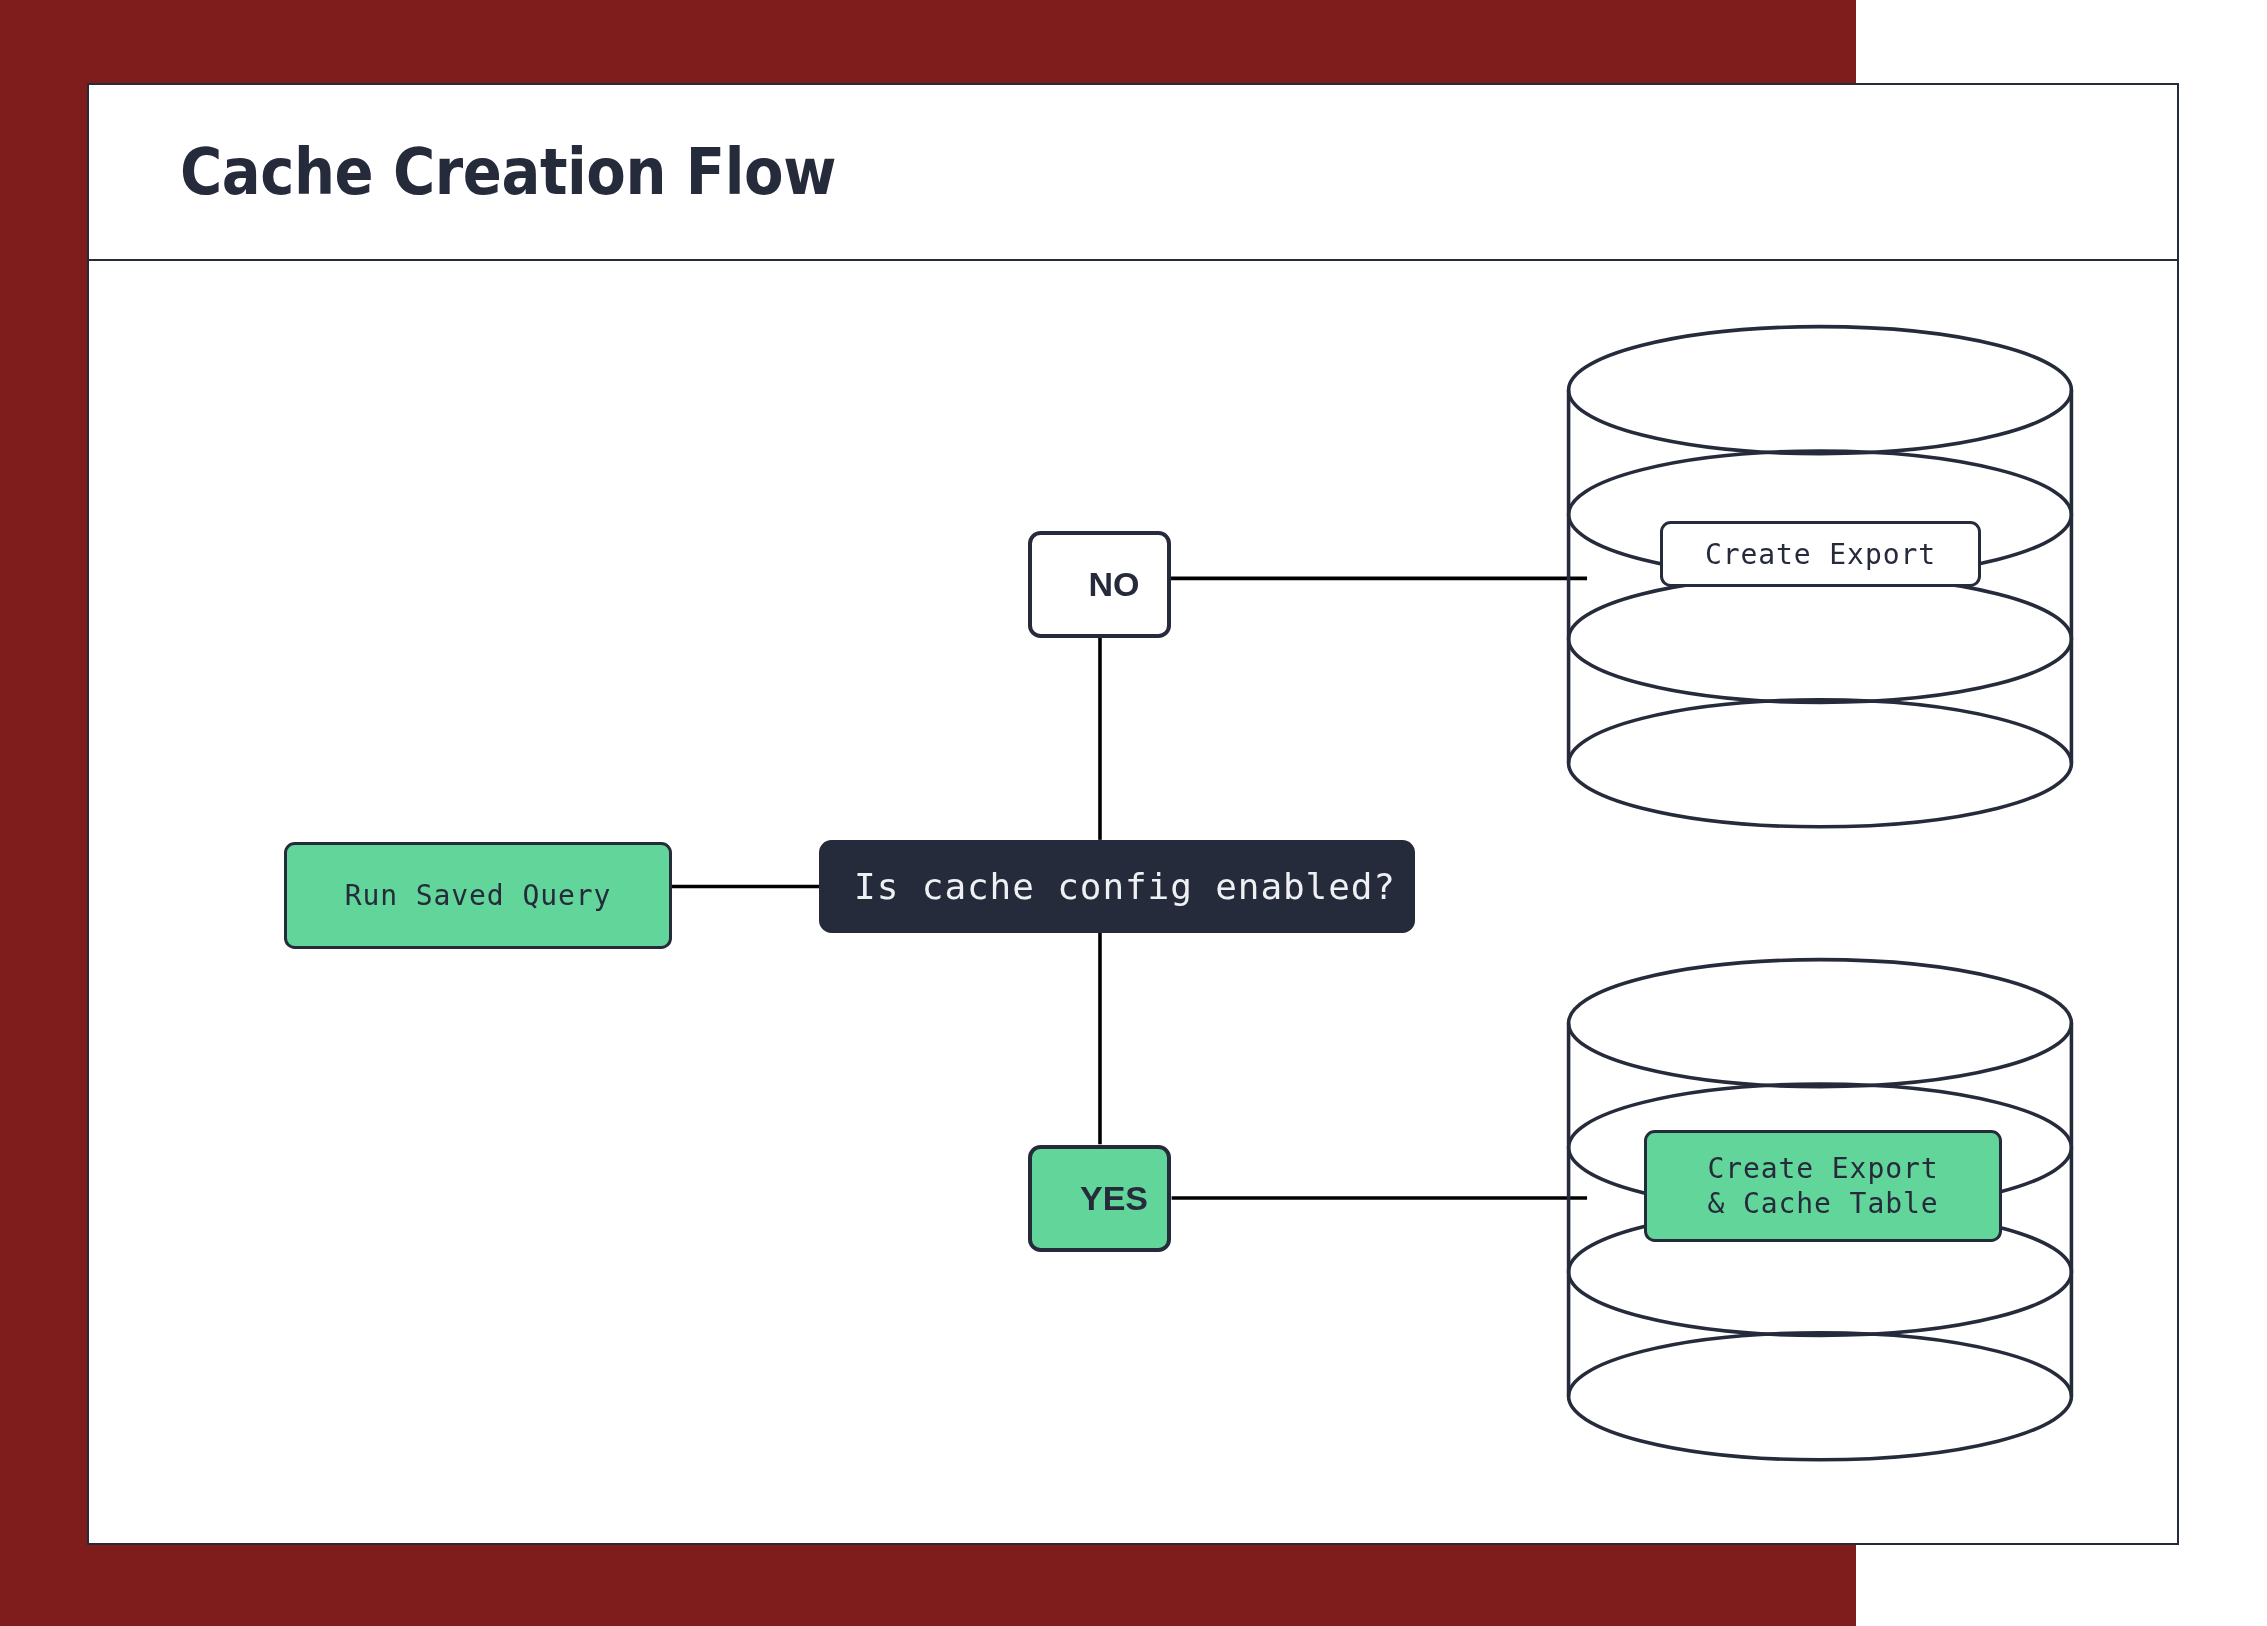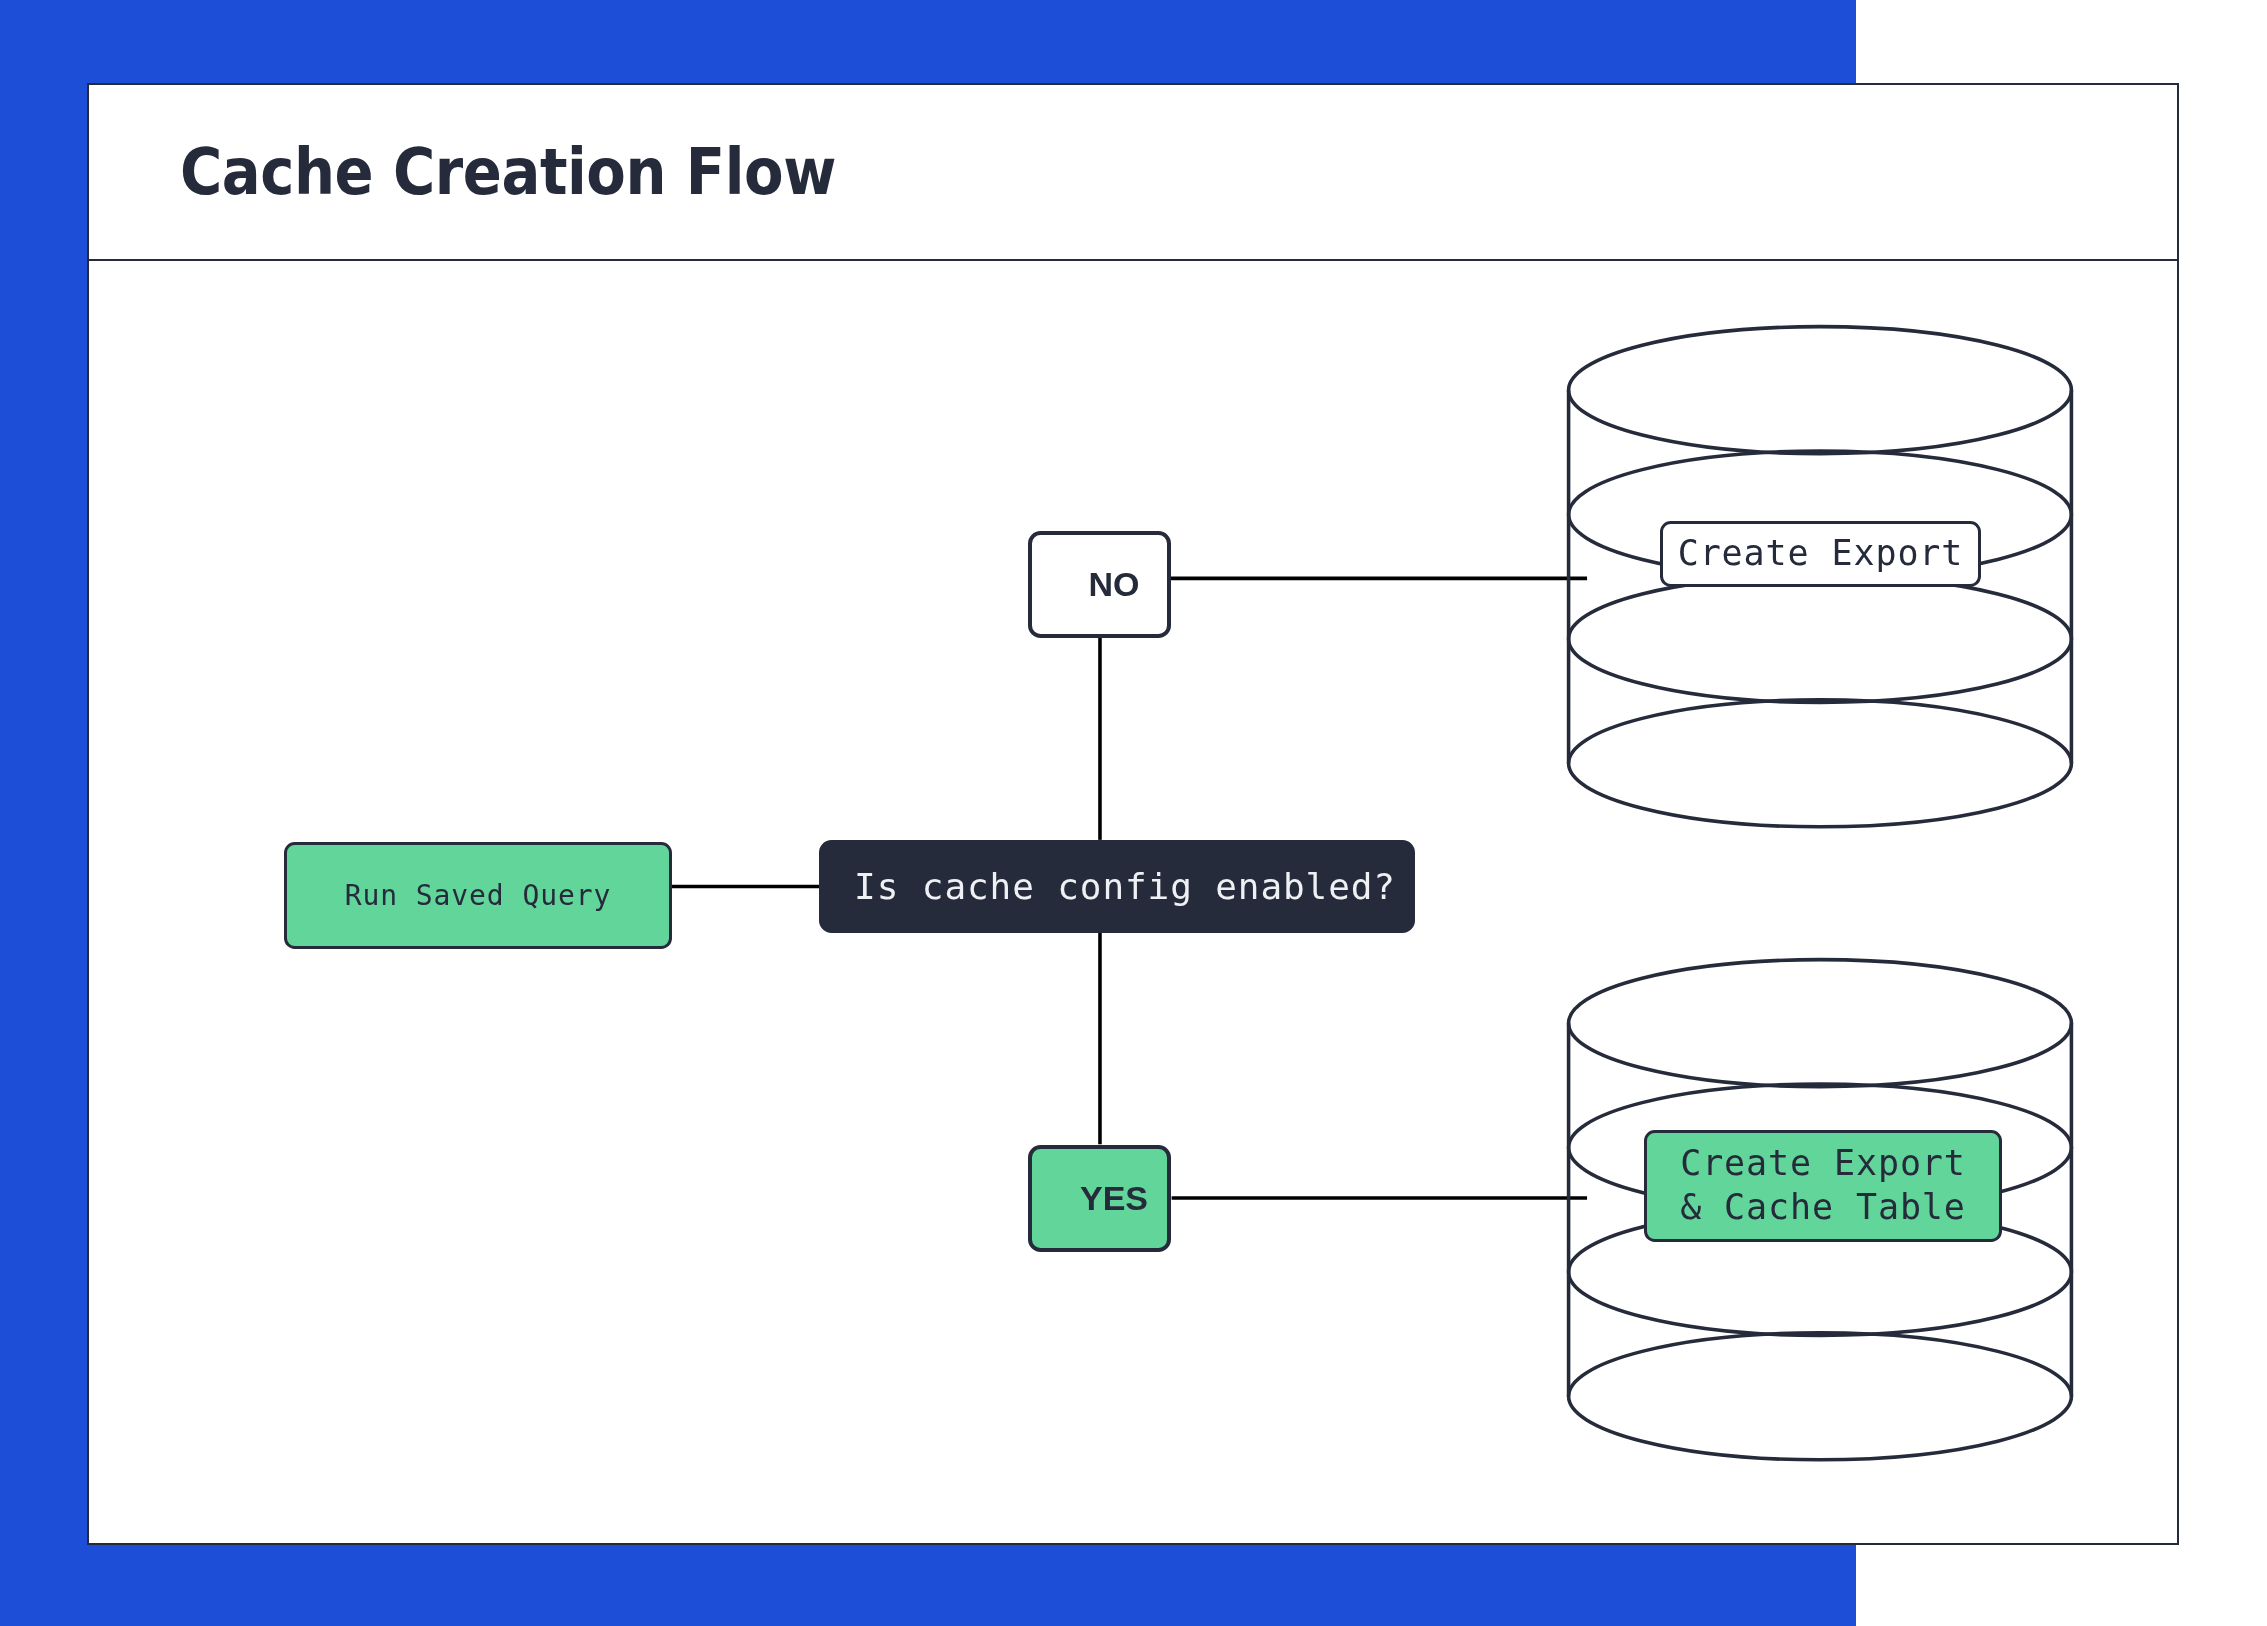--- a/index.html
+++ b/index.html
@@ -10,21 +10,21 @@
   body {
     width: 2268px;
     height: 1626px;
     font-family: "Liberation Sans", sans-serif;
     overflow: hidden;
   }
   #stage {
     position: relative;
     width: 1856px;
     height: 1626px;
-    background: #1d4ed8;
+    background: #7f1d1d;
   }
   .diagram-frame {
     position: absolute;
     left: 87px;
     top: 83px;
     width: 2092px;
     height: 1462px;
     border: 2.7px solid #262b3b;
     box-sizing: border-box;
     background: #ffffff;
@@ -114,21 +114,21 @@
   .db-label {
     position: absolute;
     box-sizing: border-box;
     display: flex;
     align-items: center;
     justify-content: center;
     flex-direction: column;
     border: 3.6px solid #262b3b;
     border-radius: 10.7px;
     font-family: "DejaVu Sans Mono", "Liberation Mono", monospace;
-    font-size: 35px;
+    font-size: 28px;
     line-height: 1.25;
     color: #262b3b;
     letter-spacing: 0.9px;
     white-space: pre;
   }
   .db-label.plain { background: #ffffff; }
   .db-label.green { background: #62d69a; }
 </style>
 </head>
 <body>

